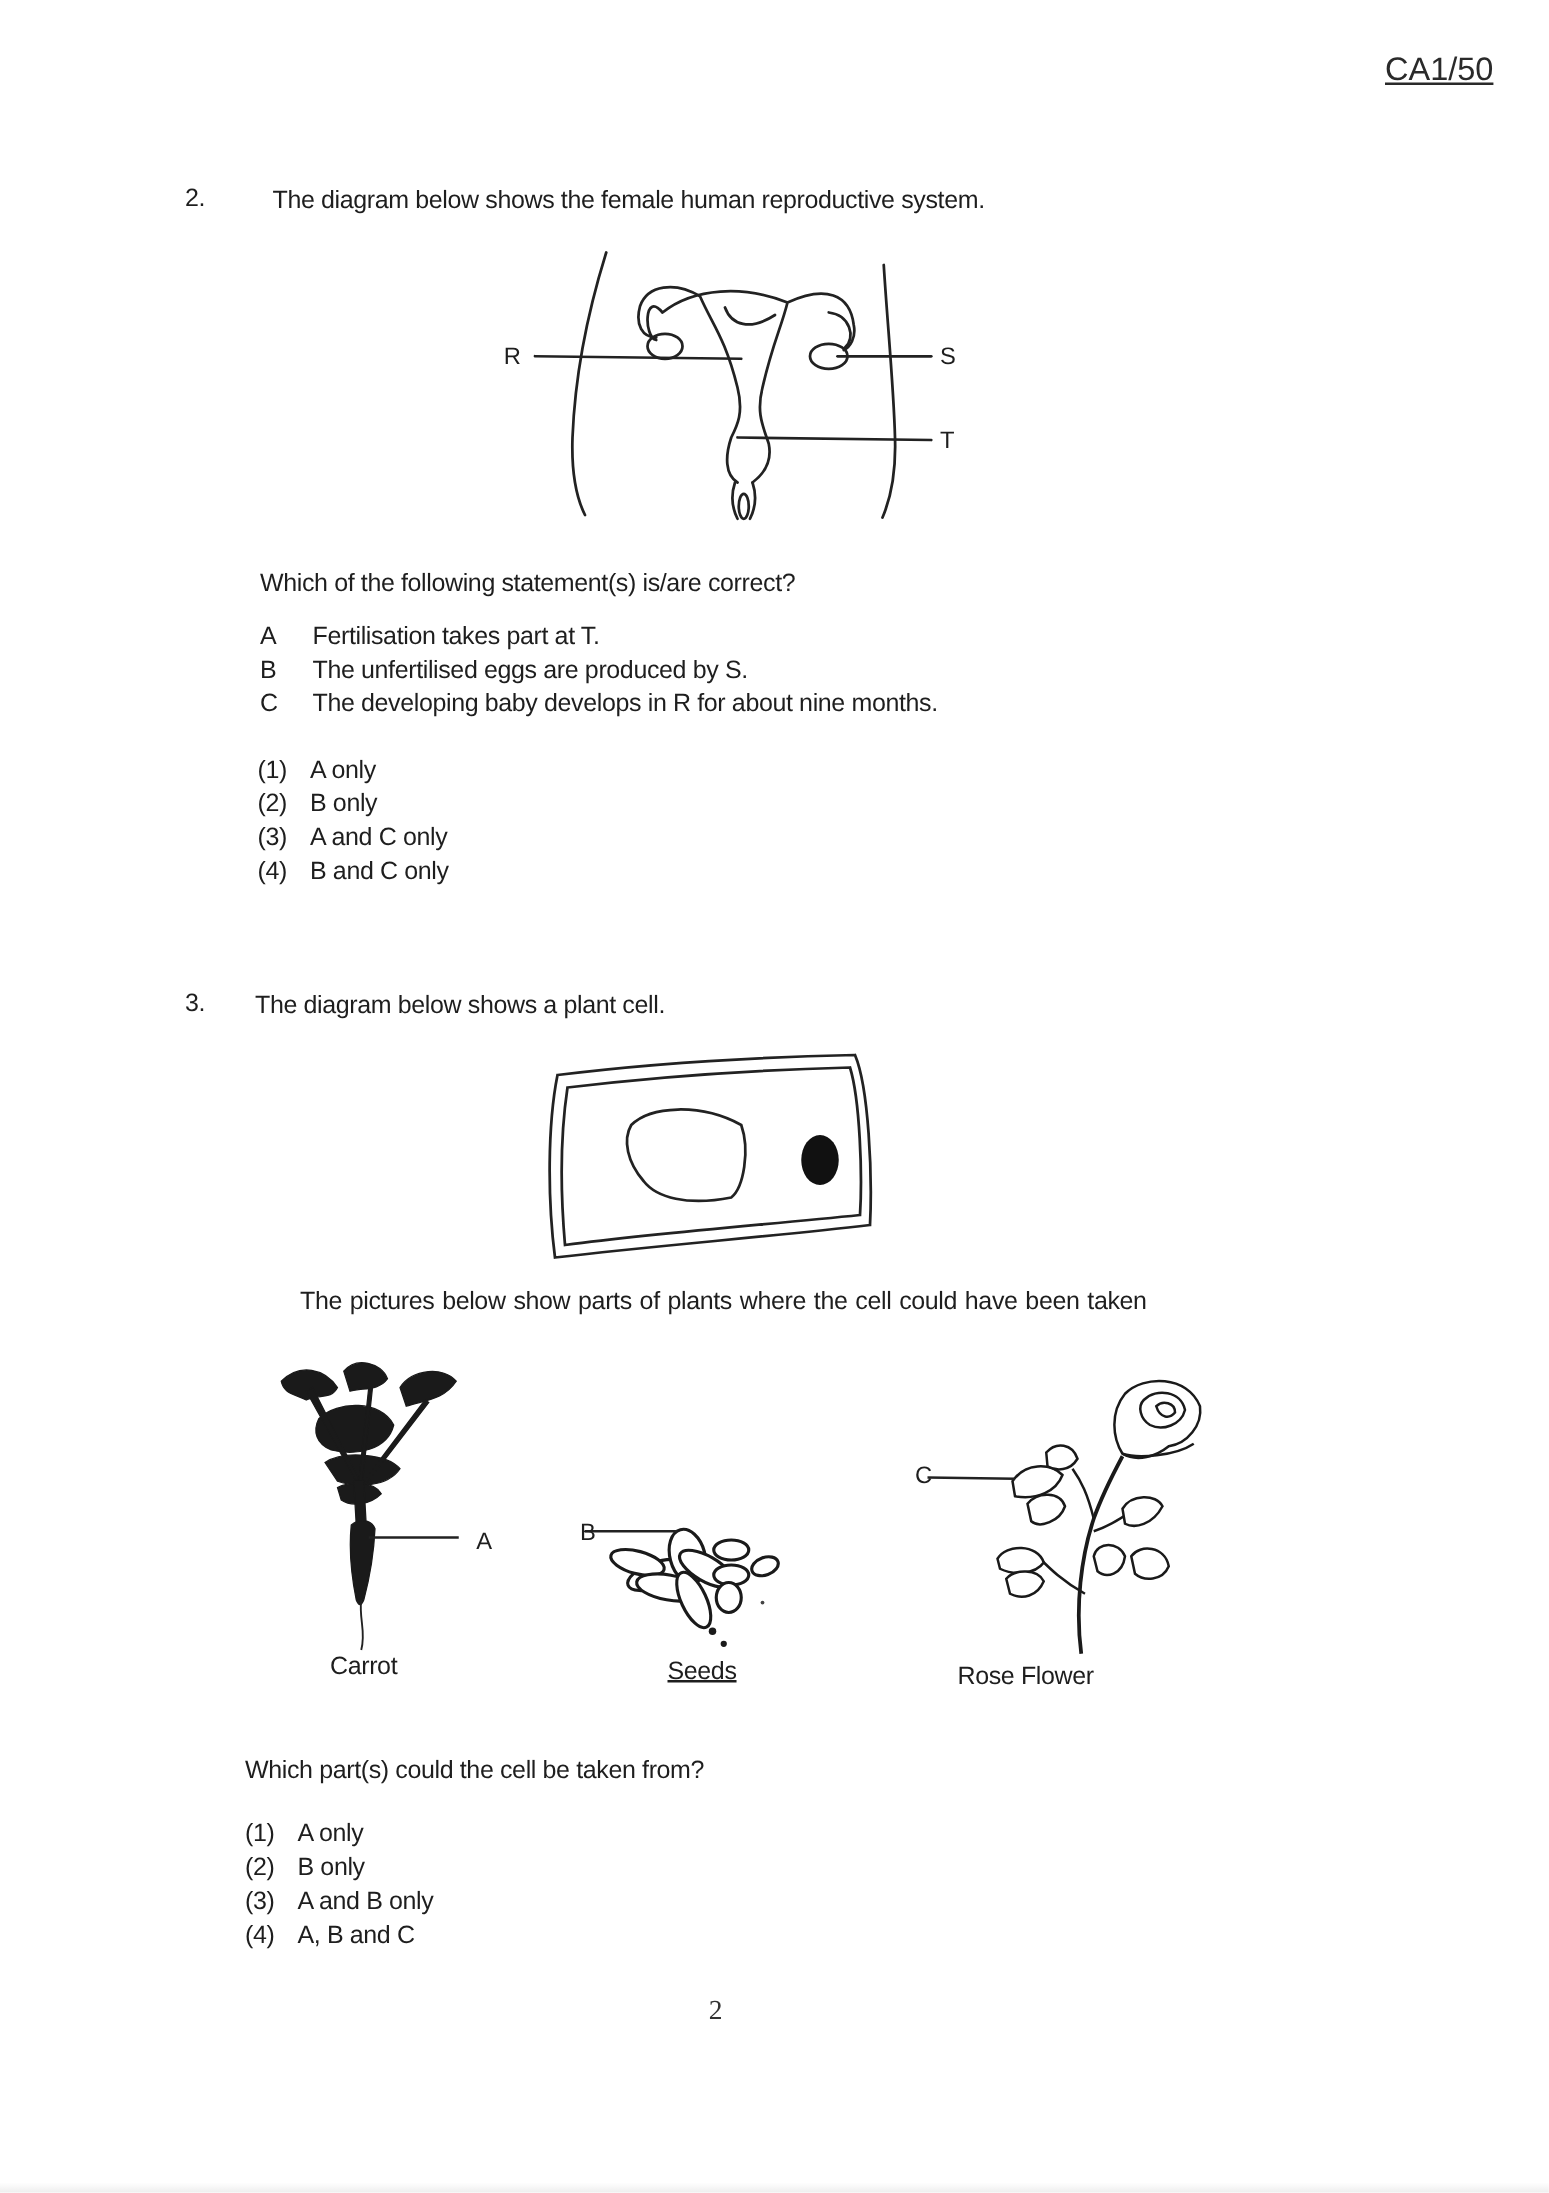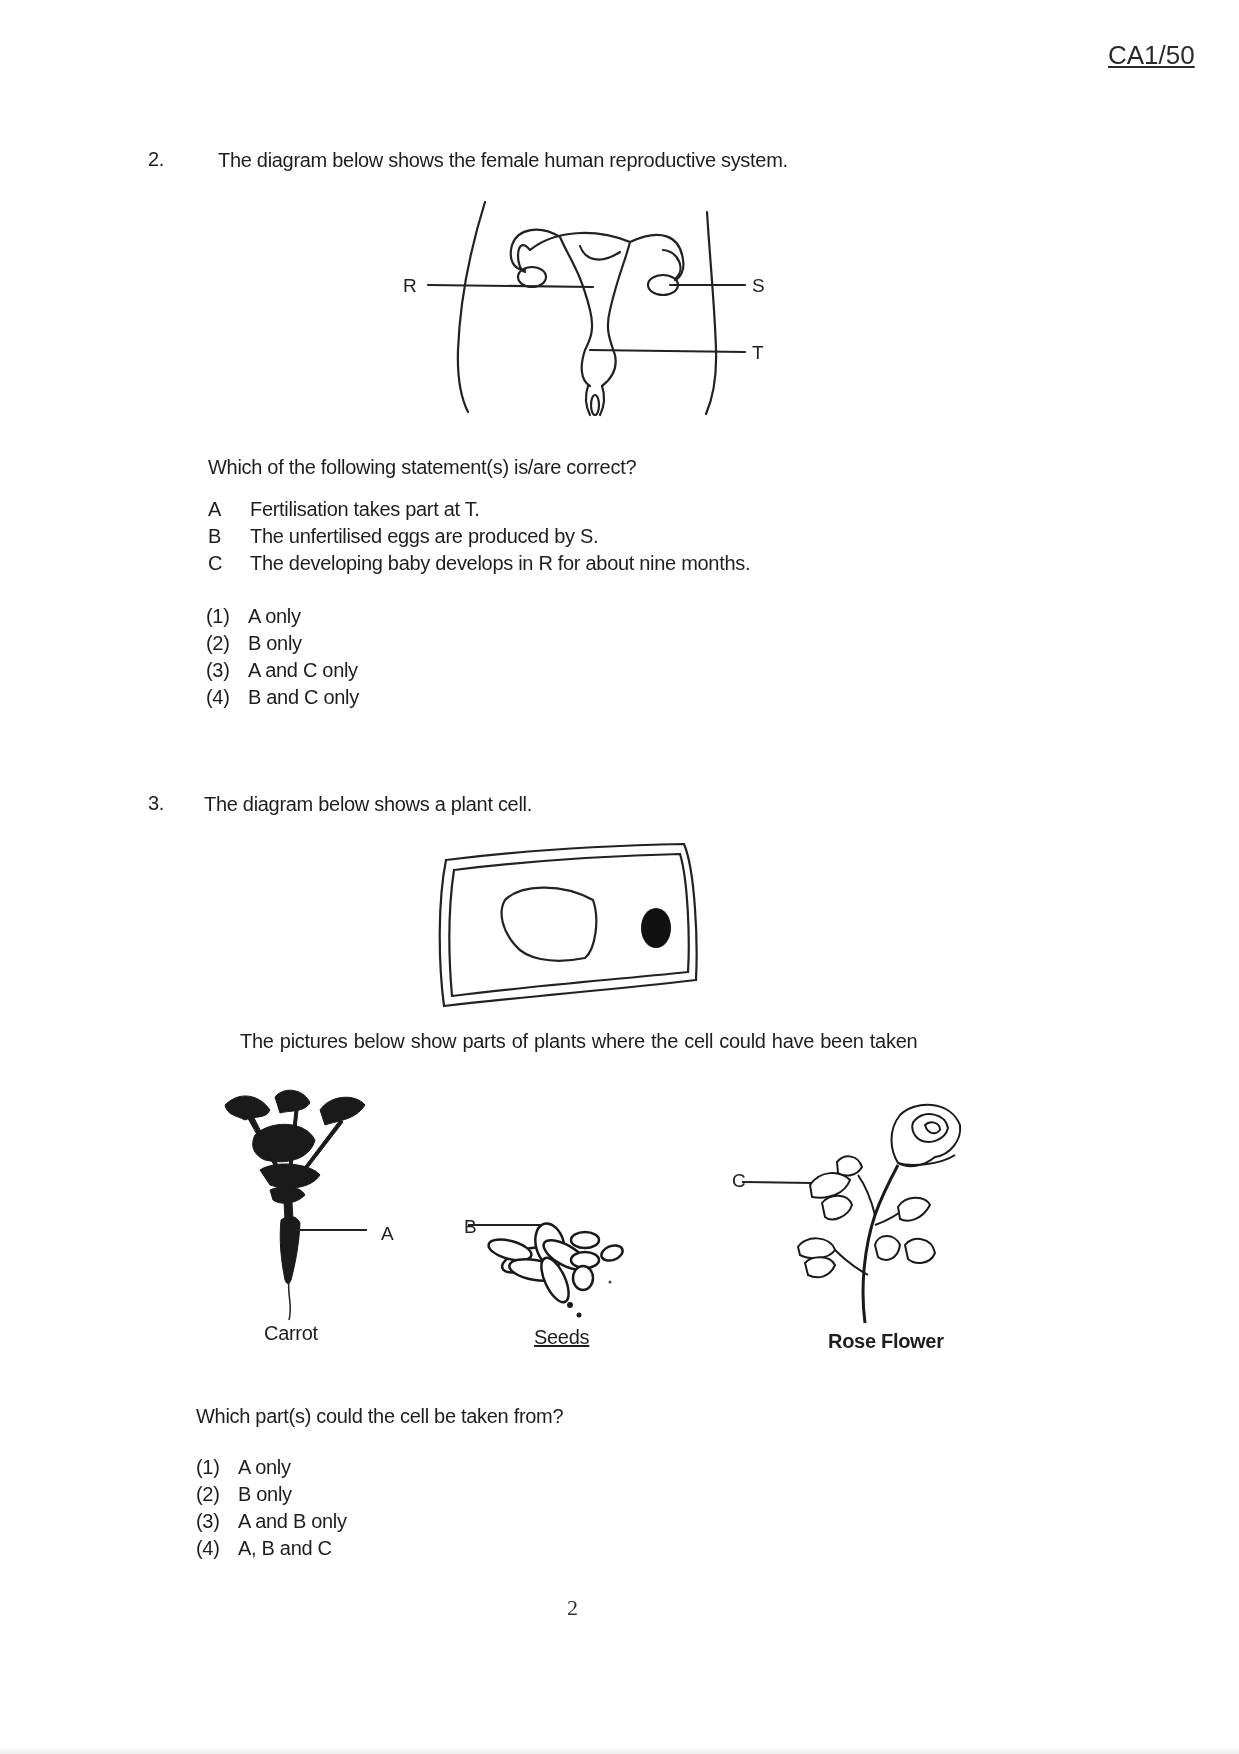--- a/index.html
+++ b/index.html
@@ -173,21 +173,21 @@
     <path d="M72 108 C 80 98, 98 98, 102 110 C 98 122, 82 128, 75 122 Z"></path>
     <path d="M148 112 C 155 100, 175 100, 180 110 C 172 125, 158 128, 150 124 Z"></path>
     <path d="M125 150 C 128 138, 145 138, 150 150 C 148 165, 135 168, 128 162 Z"></path>
     <path d="M155 150 C 162 140, 182 142, 185 158 C 180 170, 165 170, 158 164 Z"></path>
     <path d="M48 152 C 55 140, 80 140, 85 155 C 78 165, 60 165, 50 160 Z"></path>
     <path d="M55 168 C 62 160, 80 160, 85 170 C 80 182, 68 185, 58 180 Z"></path>
   </g>
   <line x1="-8" y1="87" x2="62" y2="88" stroke="#222" stroke-width="2"></line>
 </svg>
 <div class="abs lbl" style="left:732px; top:1170px;">C</div>
-<div class="abs txt" style="left:828px; top:1330px;font-weight:bold;">Rose Flower</div>
+<div class="abs txt" style="left:766px; top:1330px;">Rose Flower</div>
 
 <div class="abs txt" style="left:196px; top:1405px;">Which part(s) could the cell be taken from?</div>
 
 <div class="abs txt" style="left:196px; top:1454px;">
   <div class="row">
       <span class="k2">(1)</span>
       <span>A only</span>
     </div>
   <div class="row">
       <span class="k2">(2)</span>

